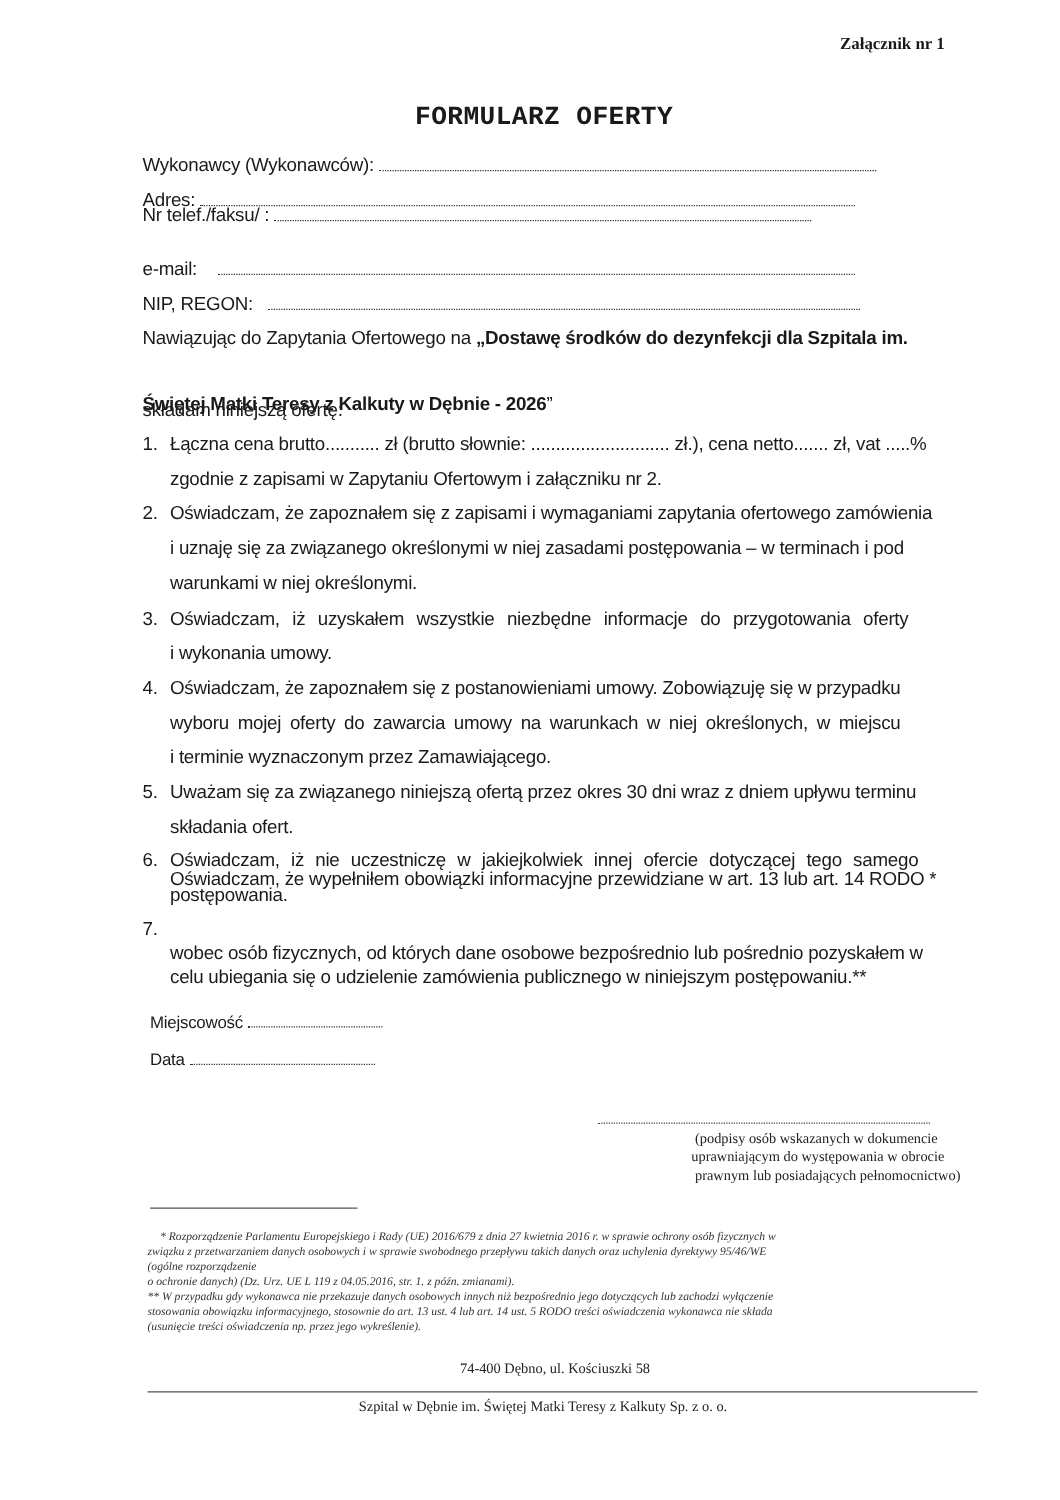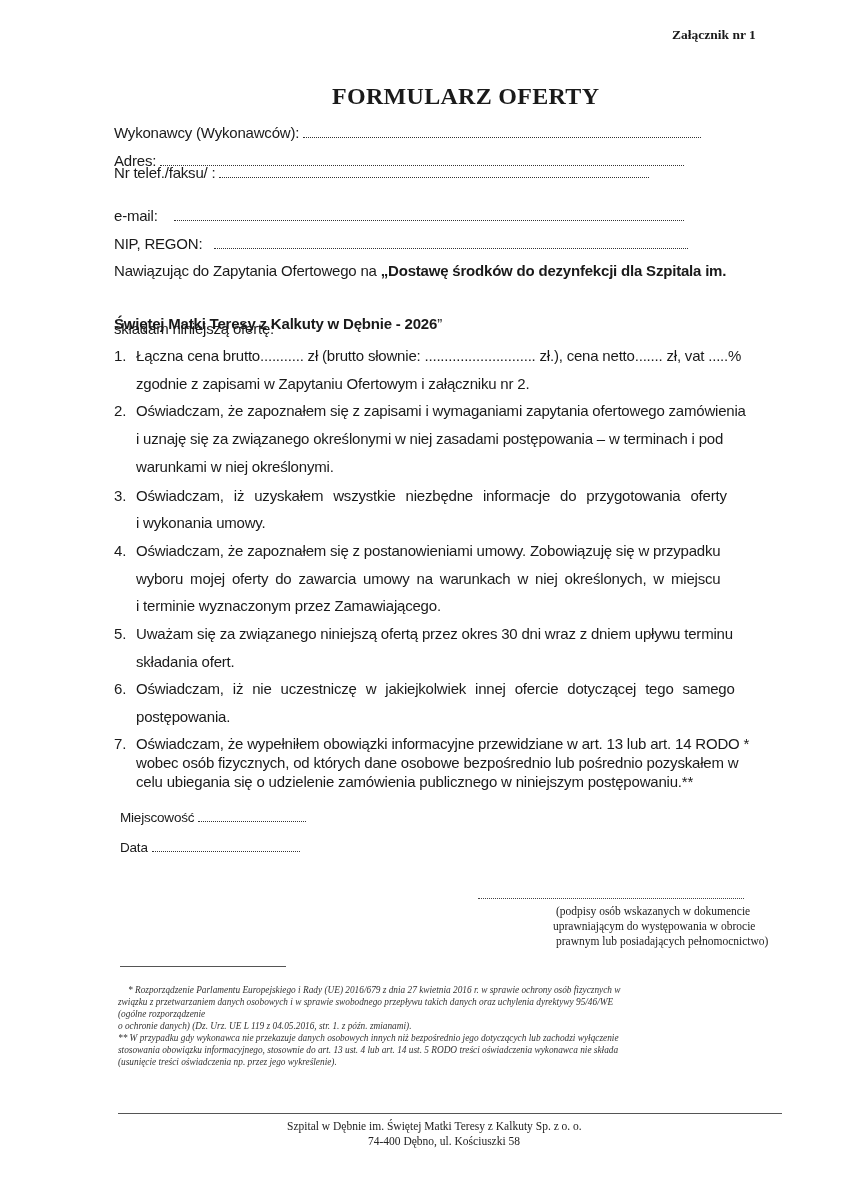--- a/index.html
+++ b/index.html
@@ -4,21 +4,21 @@
 <style>
   html, body { margin: 0; padding: 0; background: #ffffff; }
   body {
     width: 848px; height: 1200px; position: relative; overflow: hidden;
     font-family: "Liberation Sans", sans-serif; color: #1a1a1a;
   }
   .abs { position: absolute; white-space: nowrap; }
   .cond { font-family: "Liberation Sans Narrow", "Liberation Sans", sans-serif; letter-spacing: -0.2px; }
 
   #annex { left: 672px; top: 27px; font-size: 13.5px; font-weight: bold; font-family: "Liberation Serif", serif; }
-  #title { left: 332px; top: 83px; font-size: 24px; font-weight: bold; font-family: Liberation Serif, serif; letter-spacing: 0.3px; }
+  #title { left: 332px; top: 83px; font-size: 21px; font-weight: bold; font-family: Liberation Mono, monospace; letter-spacing: 0.3px; }
 
   .field { left: 114px; font-size: 15px; }
   .dots { display: inline-block; border-bottom: 1px dotted #333; height: 12px; vertical-align: baseline; margin-left: 4px; }
 
   .para { left: 114px; font-size: 15px; }
   .b { font-weight: bold; }
 
   .item { font-size: 15px; }
   .num { left: 114px; }
   .line { left: 136px; }
@@ -82,21 +82,21 @@
 
 <div class="abs item cond num" style="top:625px;">5.</div>
 <div class="abs item cond line" style="top:625px;">Uważam się za związanego niniejszą ofertą przez okres 30 dni wraz z dniem upływu terminu</div>
 <div class="abs item cond line" style="top:653px;">składania ofert.</div>
 
 <div class="abs item cond num" style="top:680px;">6.</div>
 <div class="abs item cond line" style="top:680px; word-spacing:5px;">Oświadczam, iż nie uczestniczę w jakiejkolwiek innej ofercie dotyczącej tego samego</div>
 <div class="abs item cond line" style="top:708px;">postępowania.</div>
 
 <div class="abs item cond num" style="top:735px;">7.</div>
-<div class="abs item cond line" style="top:735px;">Oświadczam, że wypełniłem obowiązki informacyjne przewidziane w art. 13 lub art. 14 RODO *</div>
+<div class="abs item cond line" style="top:695px;">Oświadczam, że wypełniłem obowiązki informacyjne przewidziane w art. 13 lub art. 14 RODO *</div>
 <div class="abs item cond line" style="top:754px;">wobec osób fizycznych, od których dane osobowe bezpośrednio lub pośrednio pozyskałem w</div>
 <div class="abs item cond line" style="top:773px;">celu ubiegania się o udzielenie zamówienia publicznego w niniejszym postępowaniu.**</div>
 
 <div class="abs cond" style="left:120px; top:810px; font-size:13.5px;">
   <span>Miejscowość</span><span class="dots" style="width:108px; height:10px;"></span>
 </div>
 <div class="abs cond" style="left:120px; top:840px; font-size:13.5px;">
   <span>Data</span><span class="dots" style="width:148px; height:10px;"></span>
 </div>
 
@@ -109,13 +109,13 @@
 <div class="abs foot" style="top:985px; left:128px;text-align:right;">*   Rozporządzenie Parlamentu Europejskiego i Rady (UE) 2016/679 z dnia 27 kwietnia 2016 r. w sprawie ochrony osób fizycznych w</div>
 <div class="abs foot" style="top:997px;">związku z  przetwarzaniem danych osobowych i w sprawie swobodnego przepływu takich danych oraz uchylenia dyrektywy 95/46/WE</div>
 <div class="abs foot" style="top:1009px;">(ogólne rozporządzenie</div>
 <div class="abs foot" style="top:1021px;">o ochronie danych) (Dz. Urz. UE L 119 z 04.05.2016, str. 1. z późn. zmianami).</div>
 <div class="abs foot" style="top:1033px;">**   W przypadku gdy wykonawca nie przekazuje danych osobowych innych niż bezpośrednio jego dotyczących lub zachodzi wyłączenie</div>
 <div class="abs foot" style="top:1045px;">stosowania obowiązku informacyjnego, stosownie do art. 13 ust. 4 lub art. 14 ust. 5 RODO treści oświadczenia wykonawca nie składa</div>
 <div class="abs foot" style="top:1057px;">(usunięcie treści oświadczenia np. przez jego wykreślenie).</div>
 
 <div class="abs bottom-rule"></div>
 <div class="abs bottom" style="left:287px; top:1120px;">Szpital w Dębnie im. Świętej Matki Teresy z Kalkuty Sp. z o. o.</div>
-<div class="abs bottom" style="left:368px; top:1135px;text-align:right;">74-400 Dębno, ul. Kościuszki 58</div>
+<div class="abs bottom" style="left:368px; top:1089px;text-align:right;">74-400 Dębno, ul. Kościuszki 58</div>
 
 </body></html>

